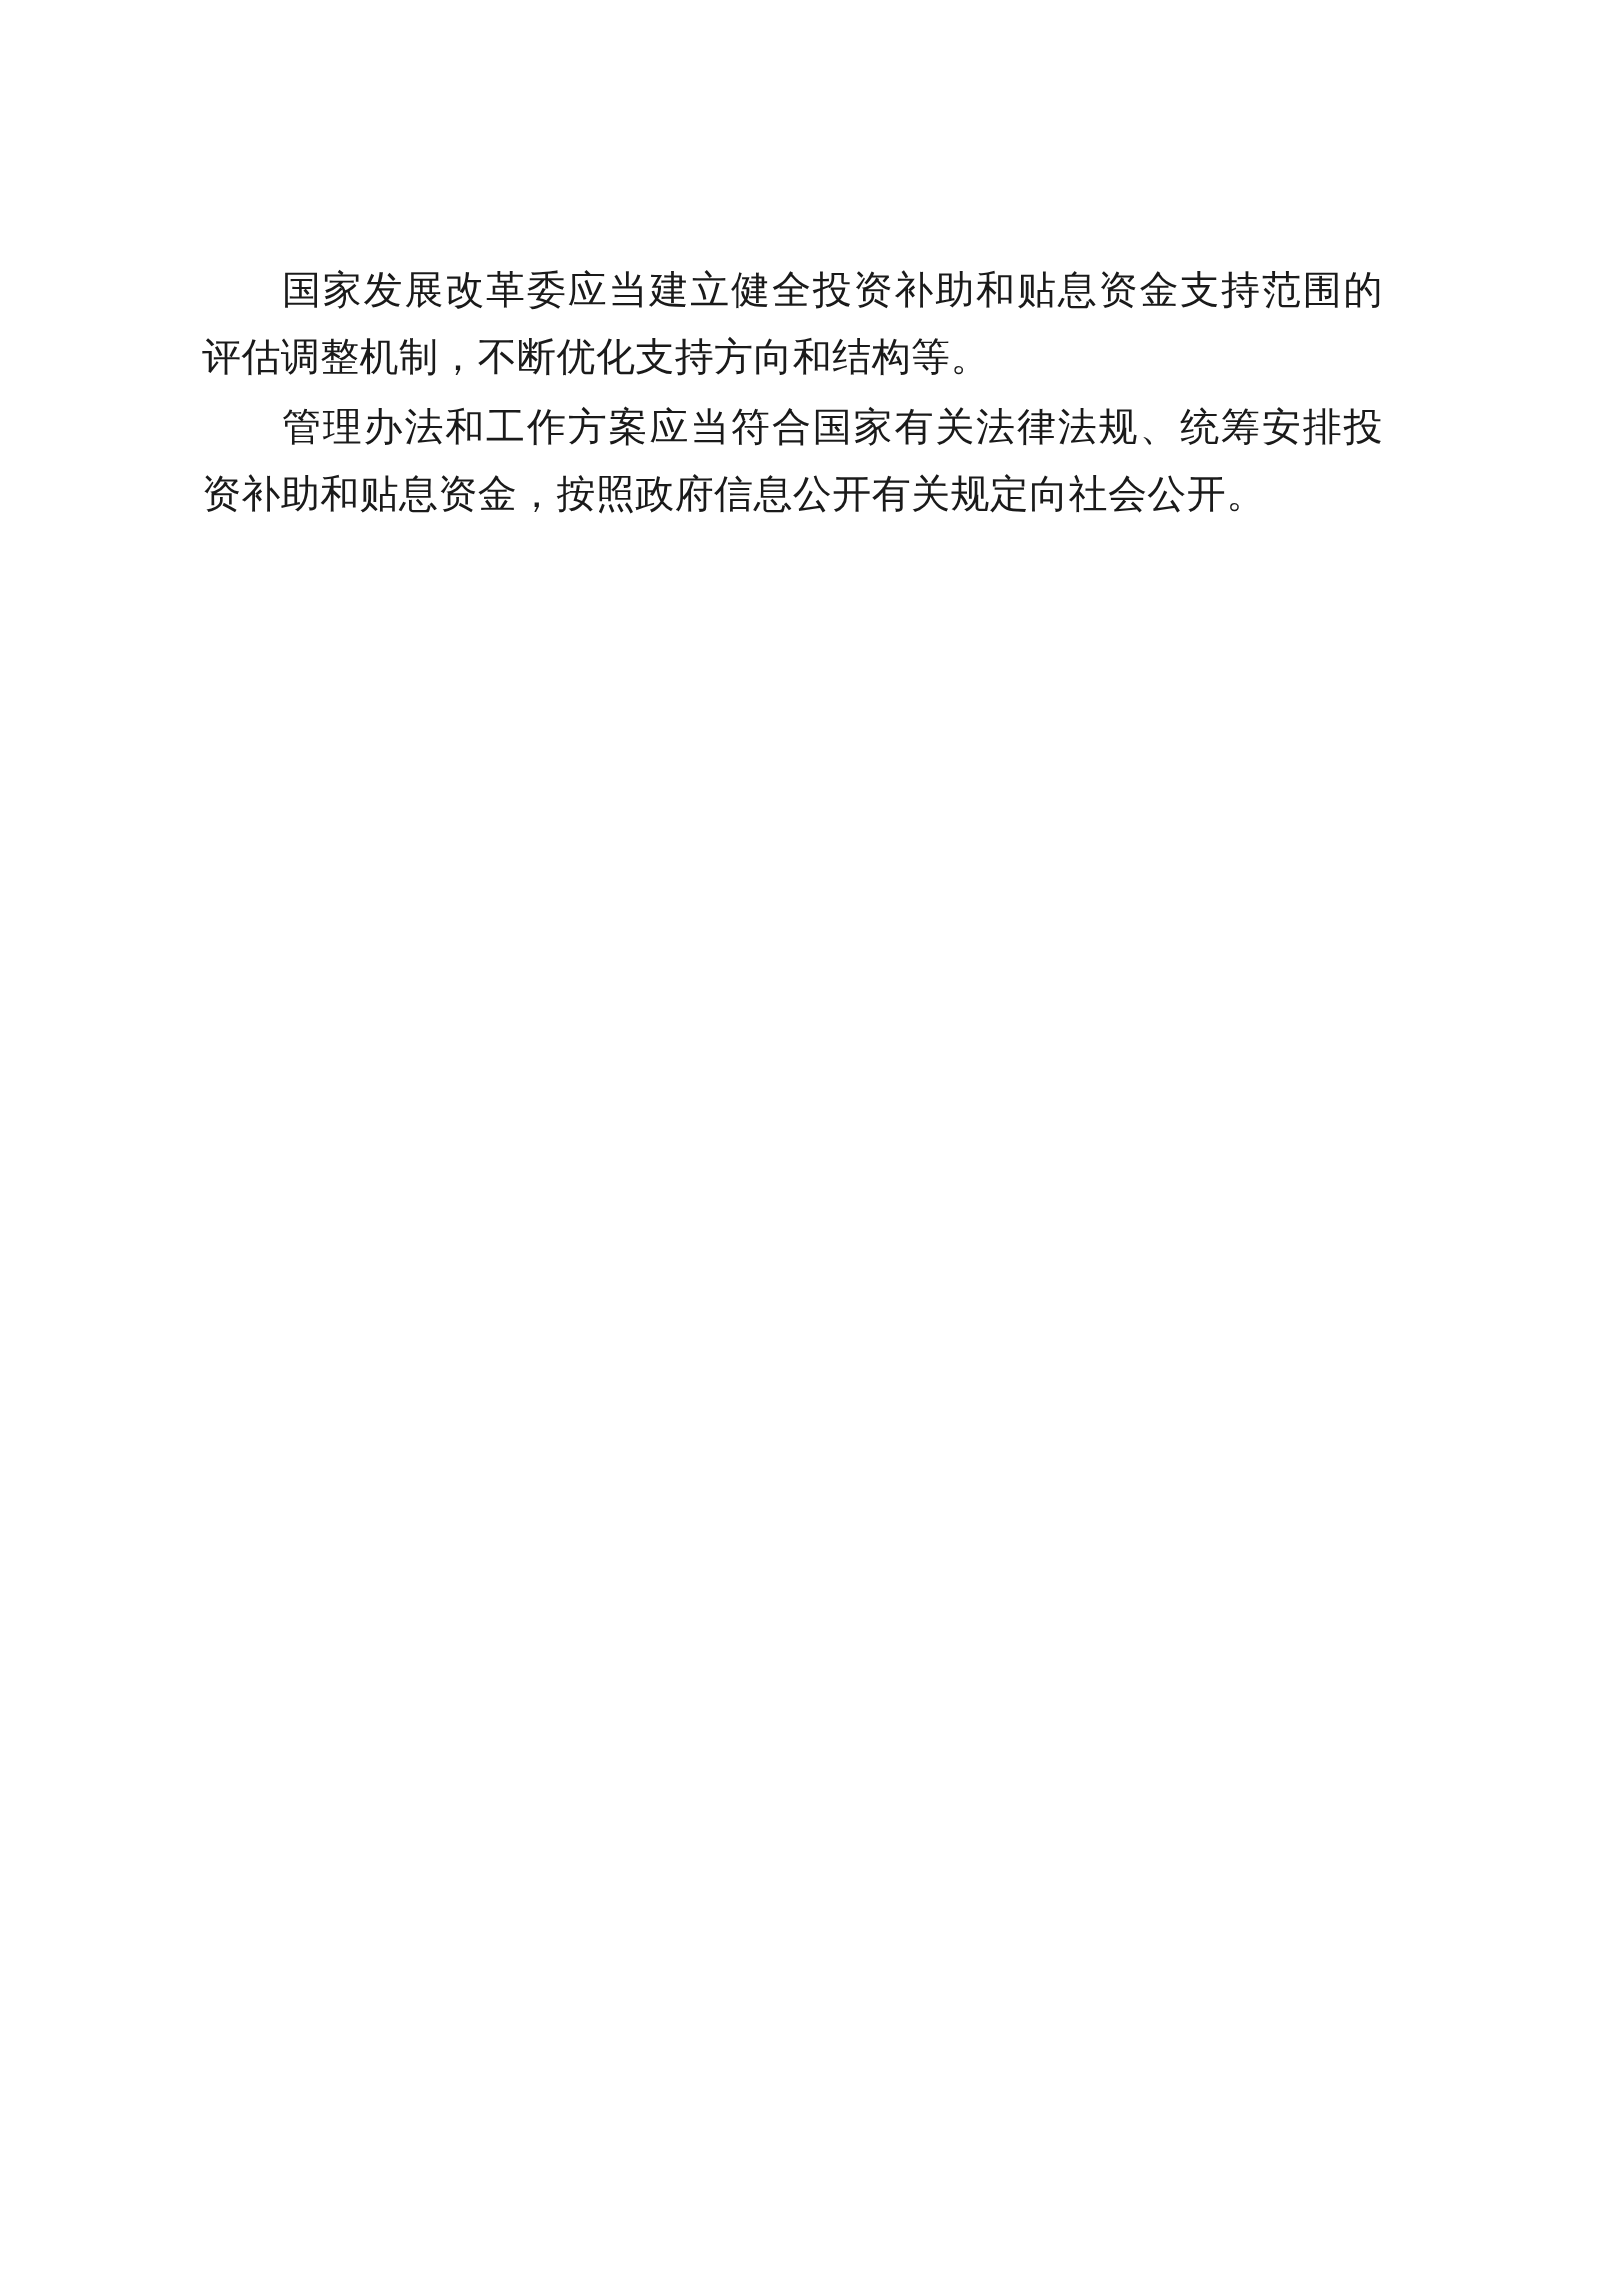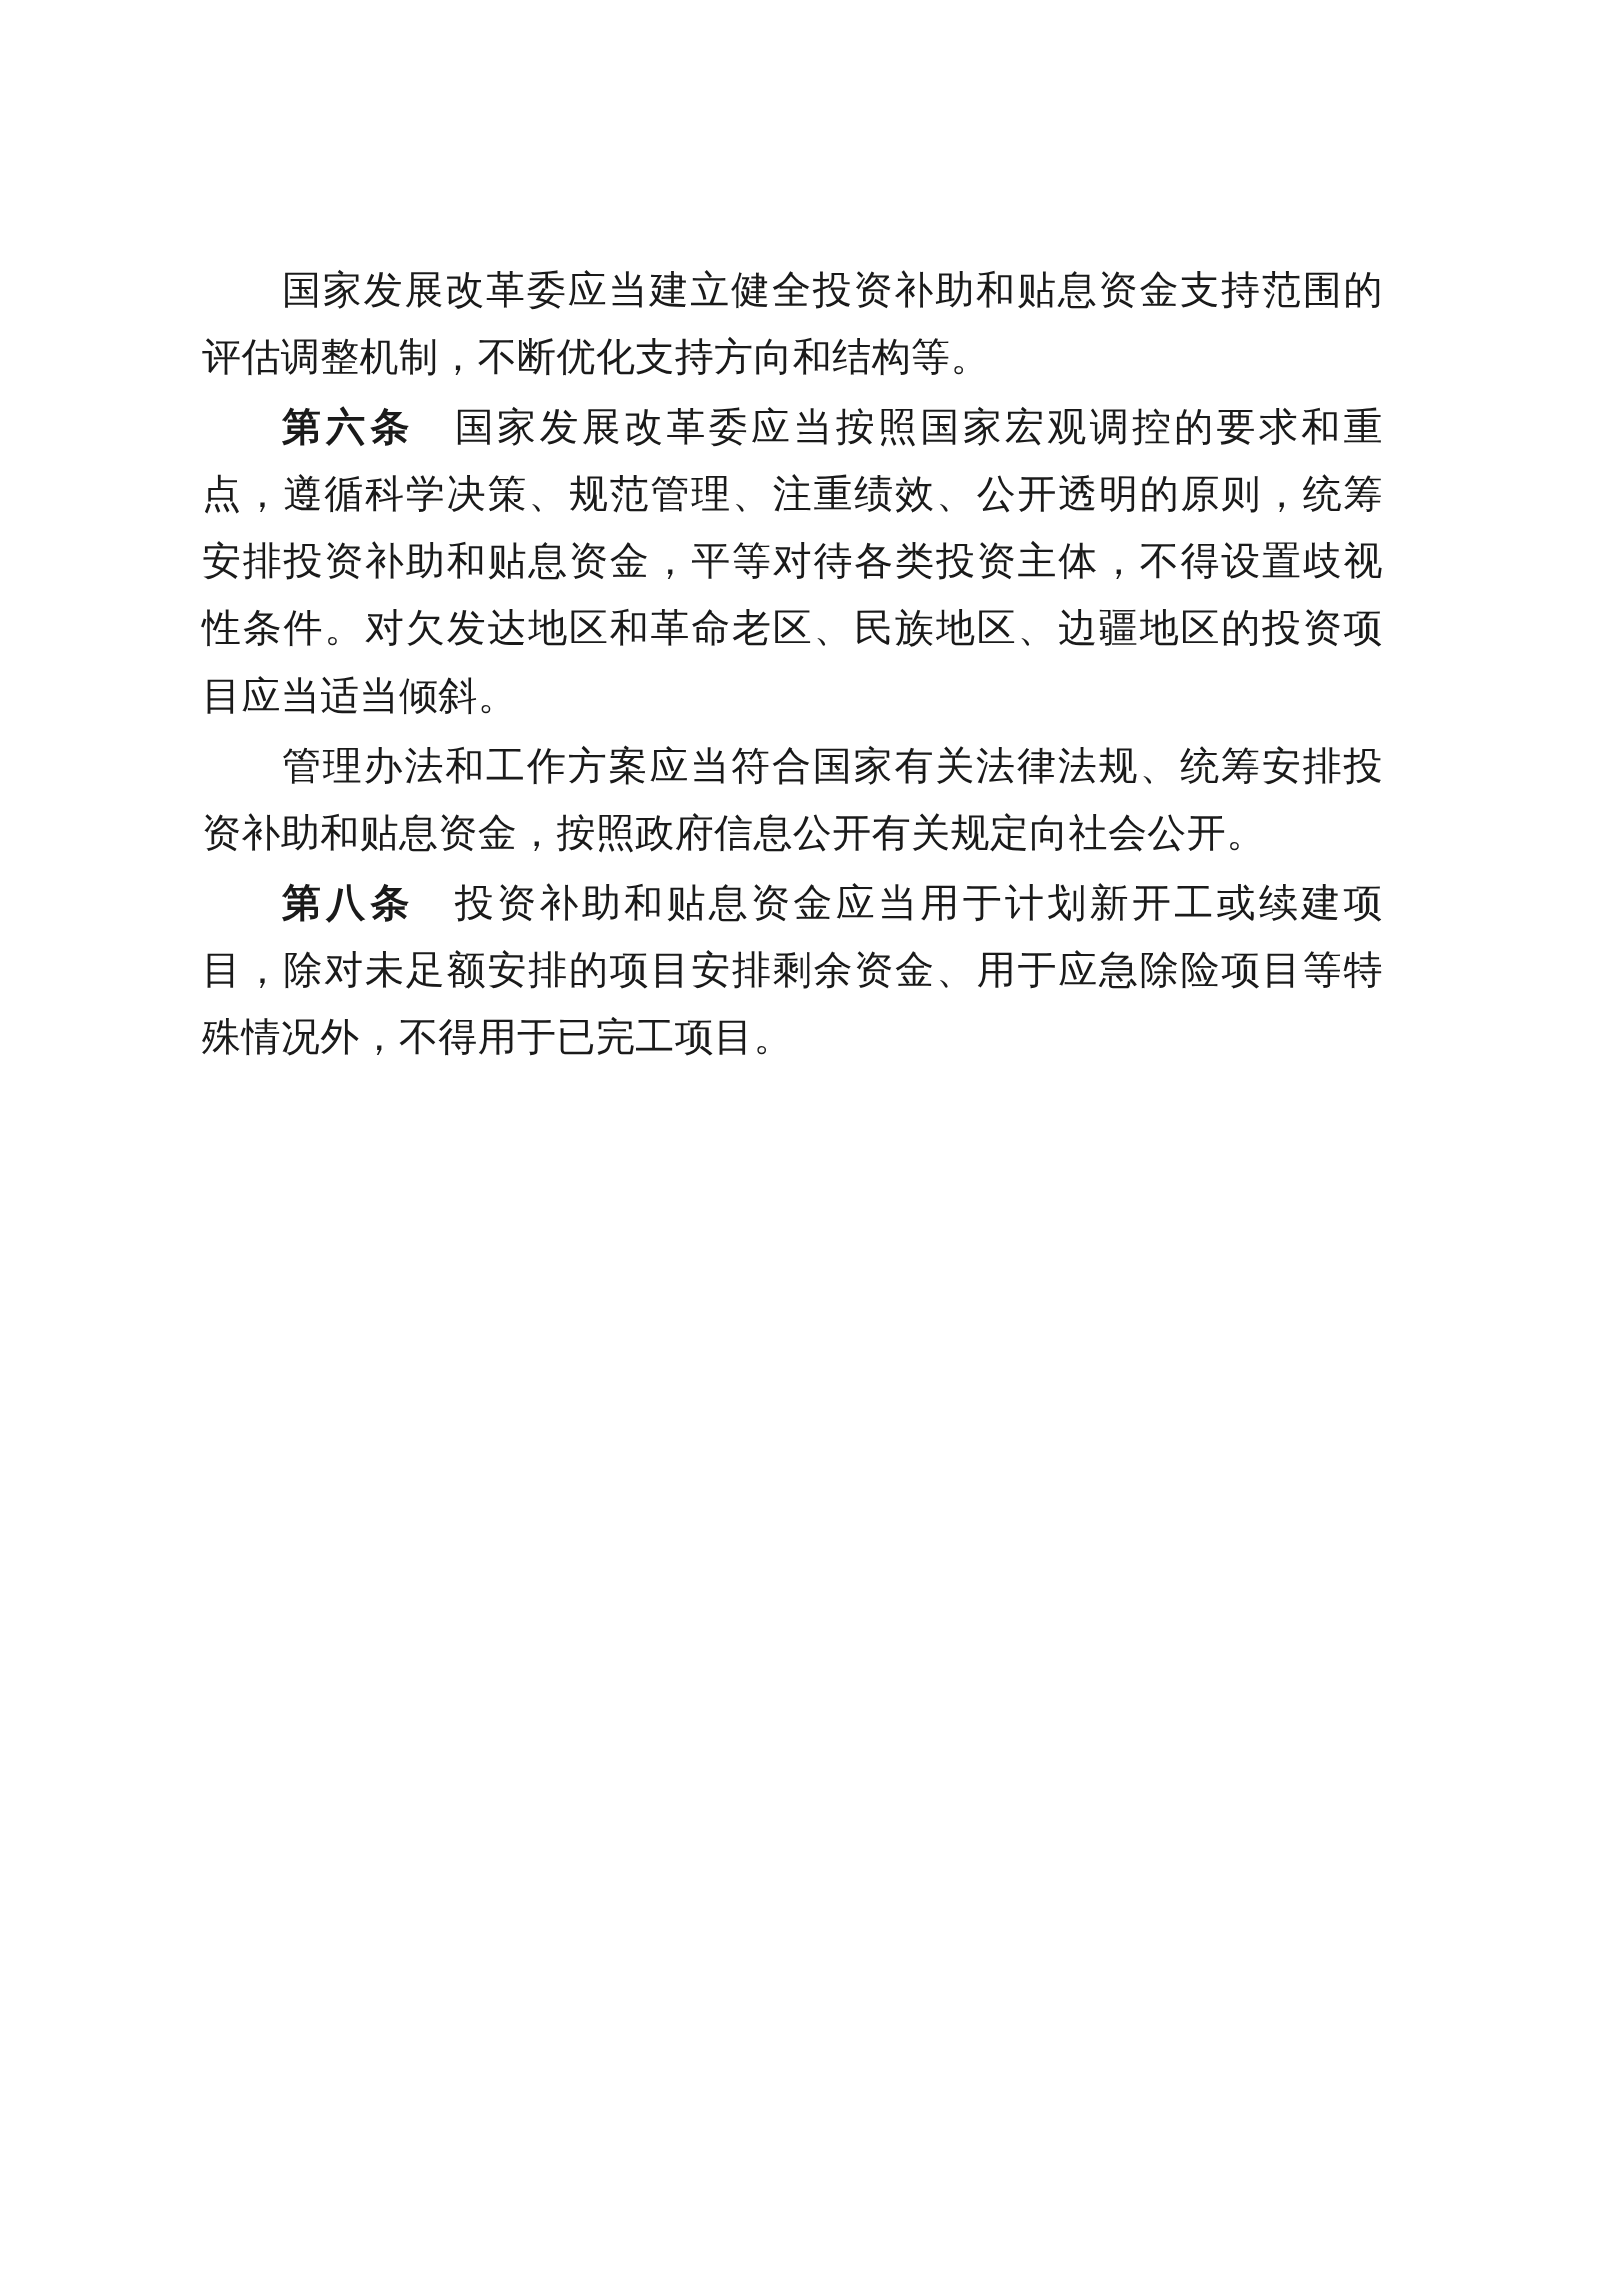--- a/index.html
+++ b/index.html
@@ -49,28 +49,22 @@
 <body>
 
 <div class="page">
   <div class="doc-body">
 
     <p class="para">
       <span>国家发展改革委应当建立健全投资补助和贴息资金支持范围的评估调整机制，不断优化支持方向和结构等。</span>
     </p>
 
 
-    <p class="para">
-      <span class="art">第六条</span><span class="gap"></span><span>国家发展改革委应当按照国家宏观调控的要求和重点，遵循科学决策、规范管理、注重绩效、公开透明的原则，统筹安排投资补助和贴息资金，平等对待各类投资主体，不得设置歧视性条件。对欠发达地区和革命老区、民族地区、边疆地区的投资项目应当适当倾斜。</span>
-    </p>
 
 
     <p class="para">
       <span>管理办法和工作方案应当符合国家有关法律法规、统筹安排投资补助和贴息资金，按照政府信息公开有关规定向社会公开。</span>
     </p>
 
-    <p class="para">
-      <span class="art">第八条</span><span class="gap"></span><span>投资补助和贴息资金应当用于计划新开工或续建项目，除对未足额安排的项目安排剩余资金、用于应急除险项目等特殊情况外，不得用于已完工项目。</span>
-    </p>
 
   </div>
 </div>
 
 
 </body></html>

